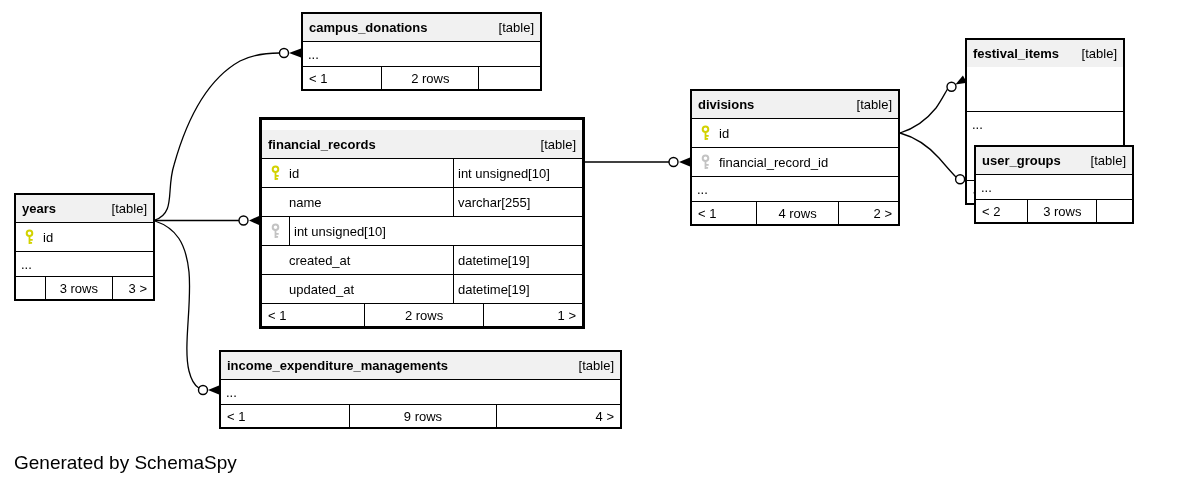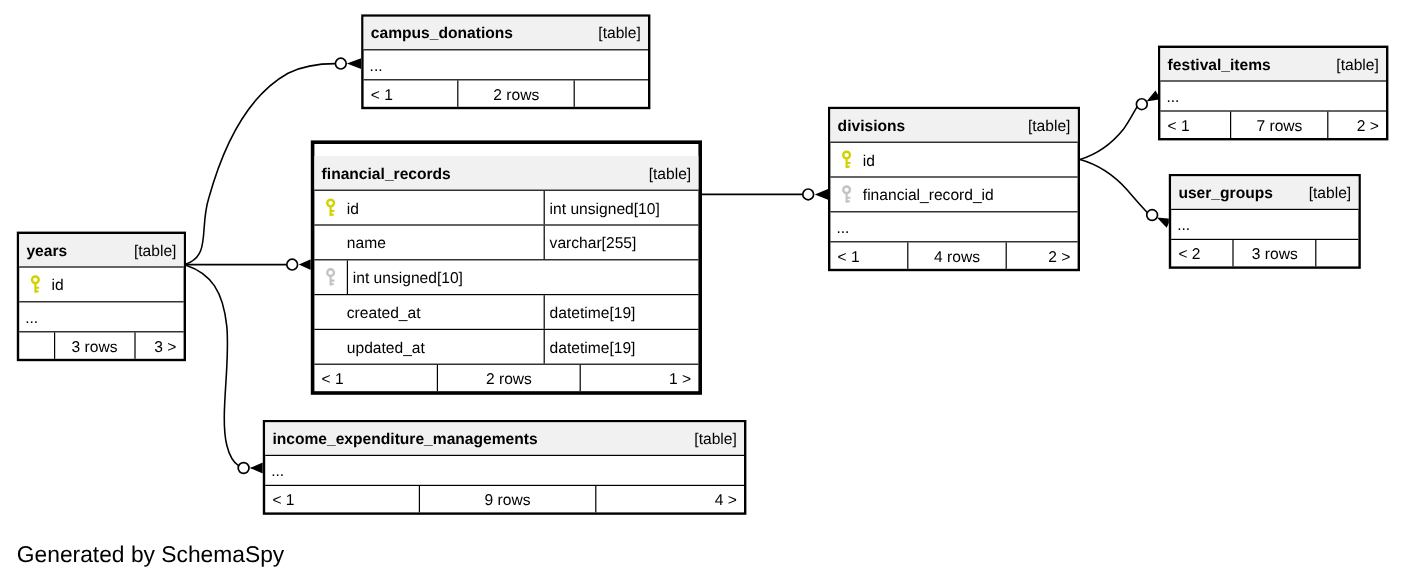--- a/index.html
+++ b/index.html
@@ -176,21 +176,21 @@
     <div class="row ell">
       <span>...</span>
     </div>
     <div class="ftr">
       <span class="fcell l" style="flex:0 0 31%;">&lt; 1</span>
       <span class="fcell c" style="flex:0 0 40%;">4 rows</span>
       <span class="fcell r" style="flex:1;">2 &gt;</span>
     </div>
   </div>
 
-  <div class="tbl" style="left:965px;top:38px;width:192px;">
+  <div class="tbl" style="left:965px;top:38px;width:160px;gap:44px;">
     <div class="hdr">
       <span class="tname">festival_items</span>
       <span class="badge">[table]</span>
     </div>
     <div class="row ell">
       <span>...</span>
     </div>
     <div class="ftr">
       <span class="fcell l" style="flex:0 0 31%;">&lt; 1</span>
       <span class="fcell c" style="flex:0 0 43%;">7 rows</span>

